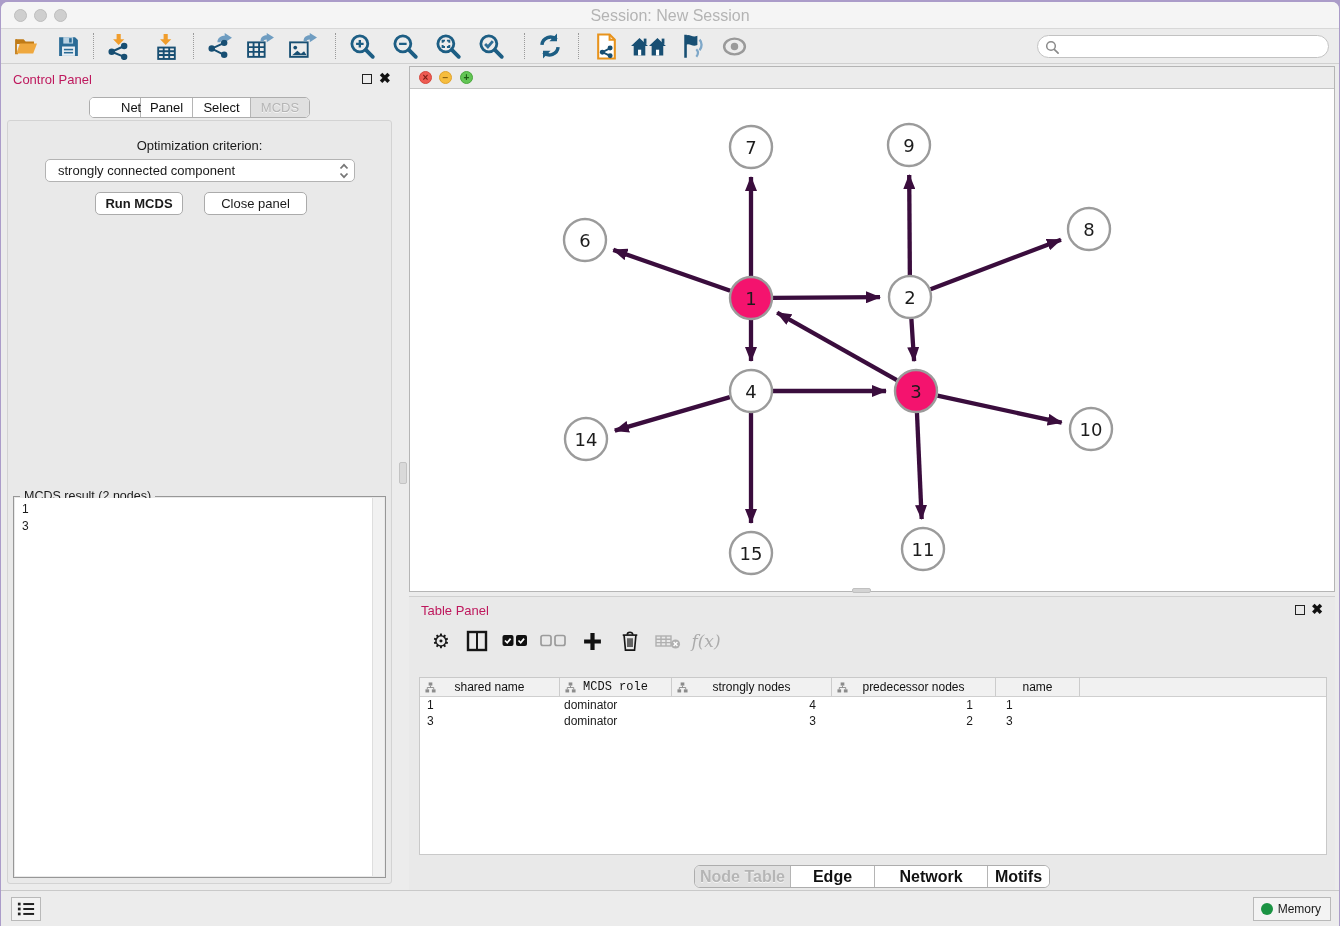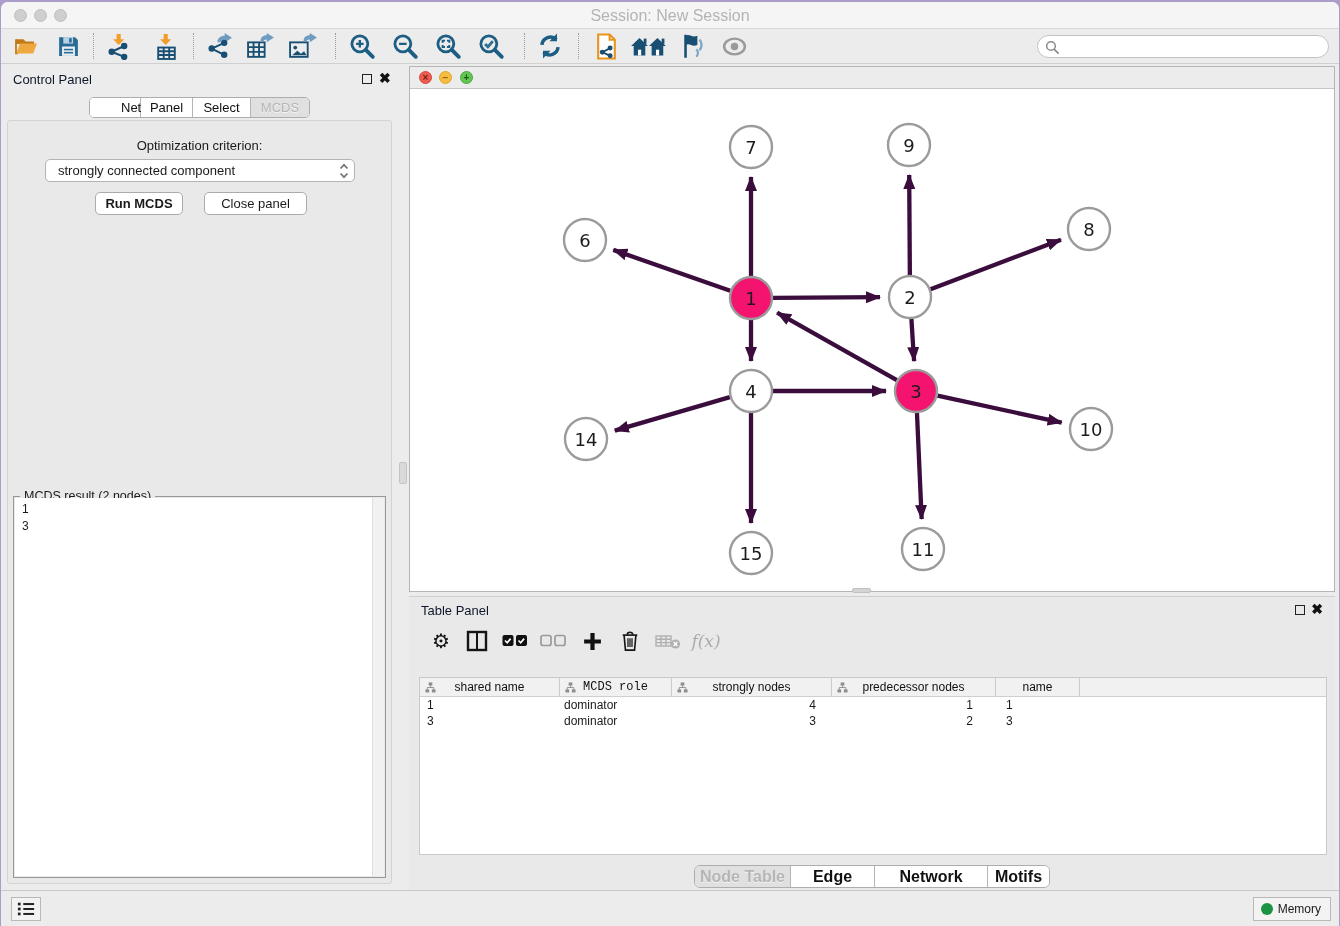--- a/index.html
+++ b/index.html
@@ -16,21 +16,21 @@
 
   
   .toolbar { position:absolute; left:0; right:0; top:27px; height:35px; background:#ececec; border-bottom:1px solid #d0d0d0; }
   .tbi { position:absolute; top:2px; width:30px; height:30px; display:flex; align-items:center; justify-content:center; }
   .tbsep { position:absolute; top:4px; height:26px; width:0; border-left:1px dotted #9a9a9a; }
   .searchbox { position:absolute; right:10px; top:6px; width:292px; height:23px; background:#fff; border:1px solid #c2c2c2; border-radius:12px; }
   .searchbox svg { position:absolute; left:7px; top:4px; }
   .searchbox input { position:absolute; left:24px; right:8px; top:1px; bottom:1px; border:none; outline:none; background:transparent; font-size:12px; font-family:"Liberation Sans",sans-serif; }
 
   
-  .panel-header-title { position:absolute; left:12px; top:6px; font-size:13px; color:#0f172a; }
+  .panel-header-title { position:absolute; left:12px; top:6px; font-size:13px; color:#be185d; }
   .float-btn { position:absolute; top:8px; width:10px; height:10px; border:1.6px solid #222; background:transparent; }
   .close-btn { position:absolute; top:6px; font-size:14px; font-weight:900; color:#111; line-height:12px; }
 
   
   .control-panel { position:absolute; left:0; top:64px; width:397px; height:824px; background:#ececec; }
   .cp-tabs { position:absolute; left:0; right:0; top:31px; height:21px; display:flex; justify-content:center; }
   .tabbar { display:flex; border:1px solid #adadad; border-radius:5px; overflow:hidden; background:#fff; height:21px; }
   .tabbar .tab { font-size:13px; text-align:center; line-height:19px; background:#fff; color:#111; border-right:1px solid #b5b5b5; padding:0 2px; }
   .tabbar .tab:last-child { border-right:none; }
   .tabbar .tab.selected { background:#e0e0e0; color:#b5b5b5; text-shadow:0 1px 0 #f4f4f4; }

